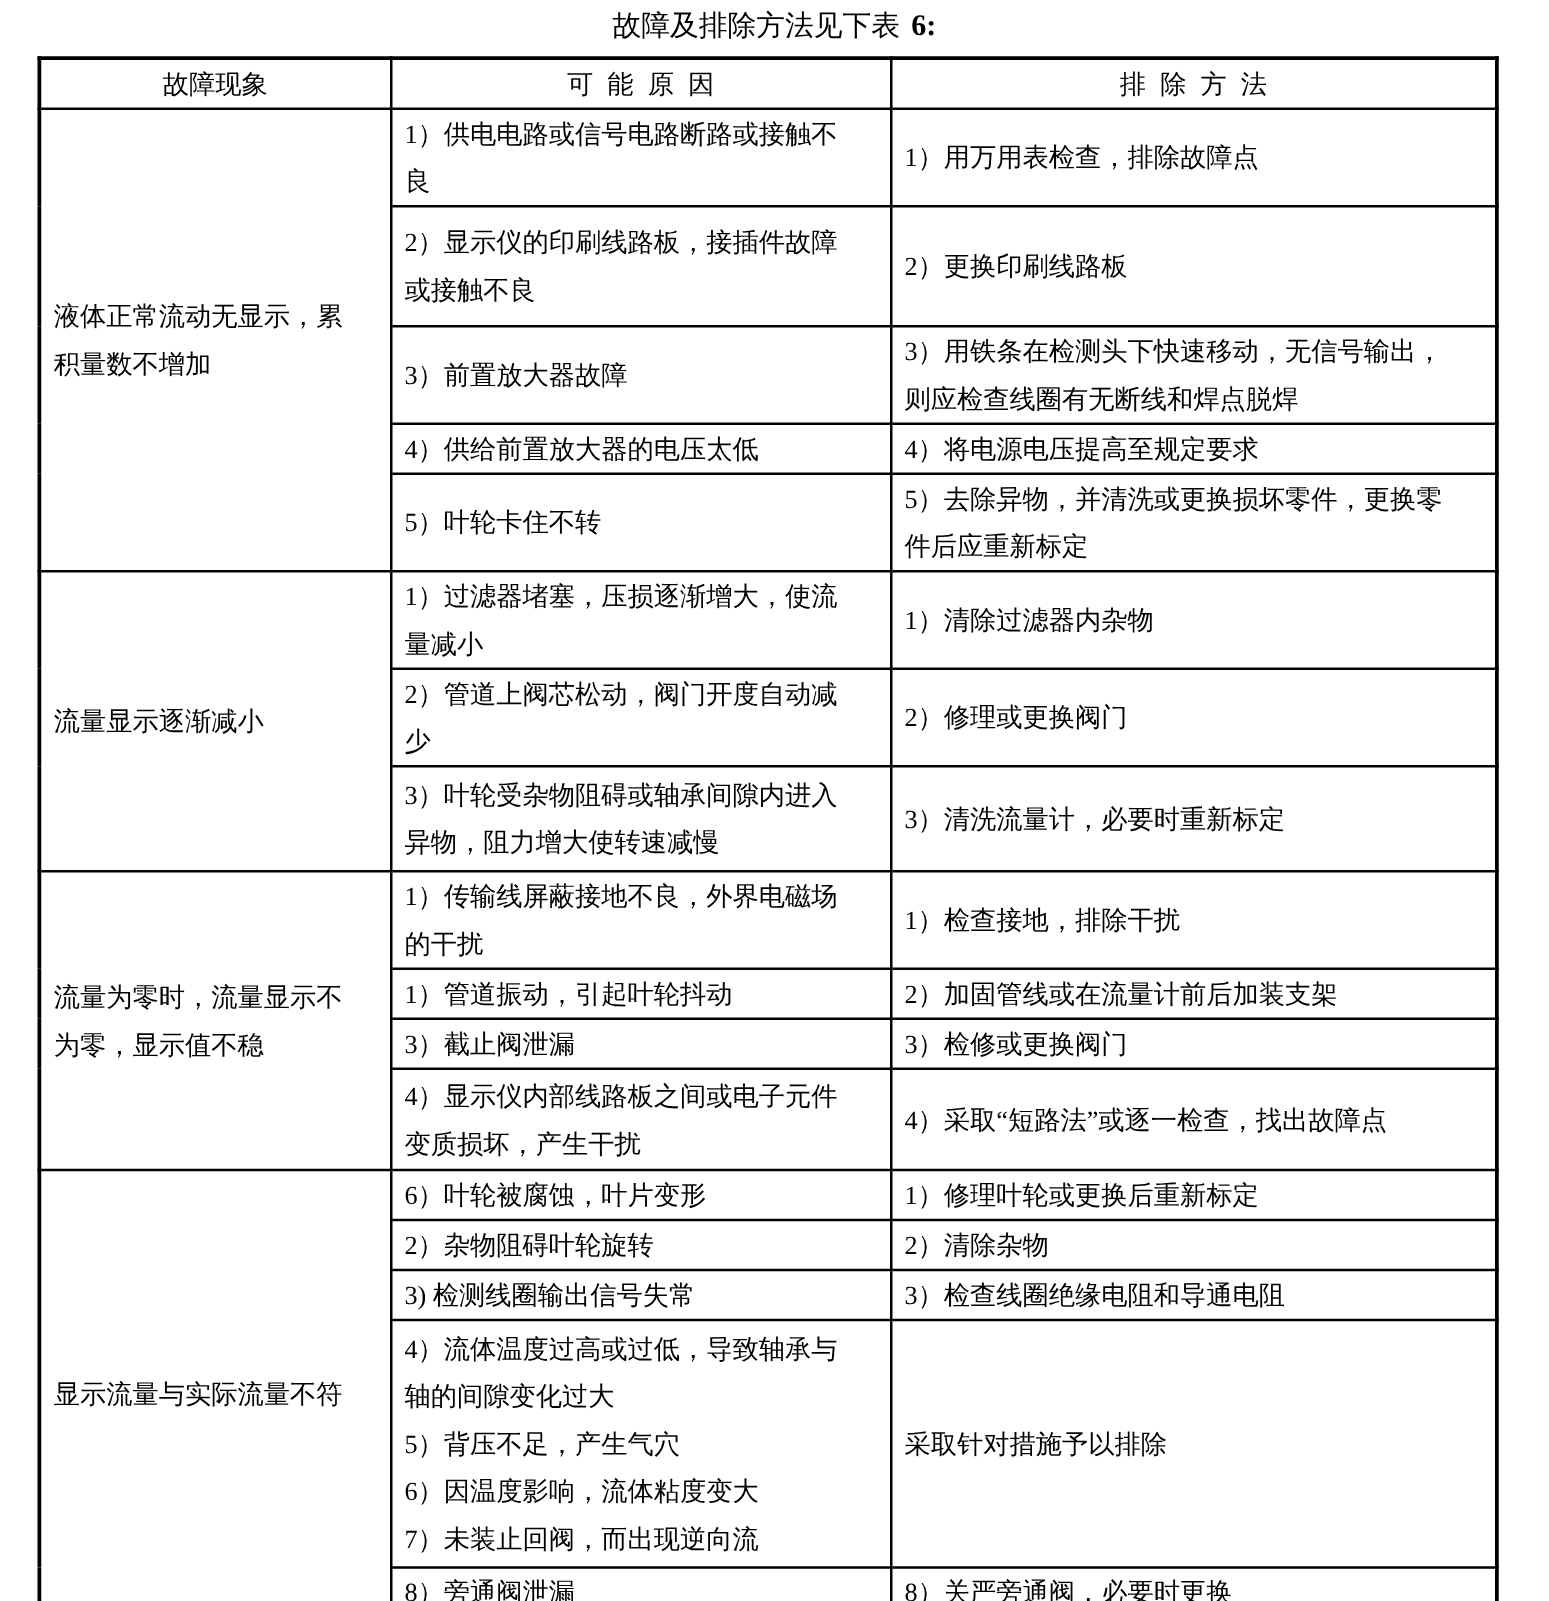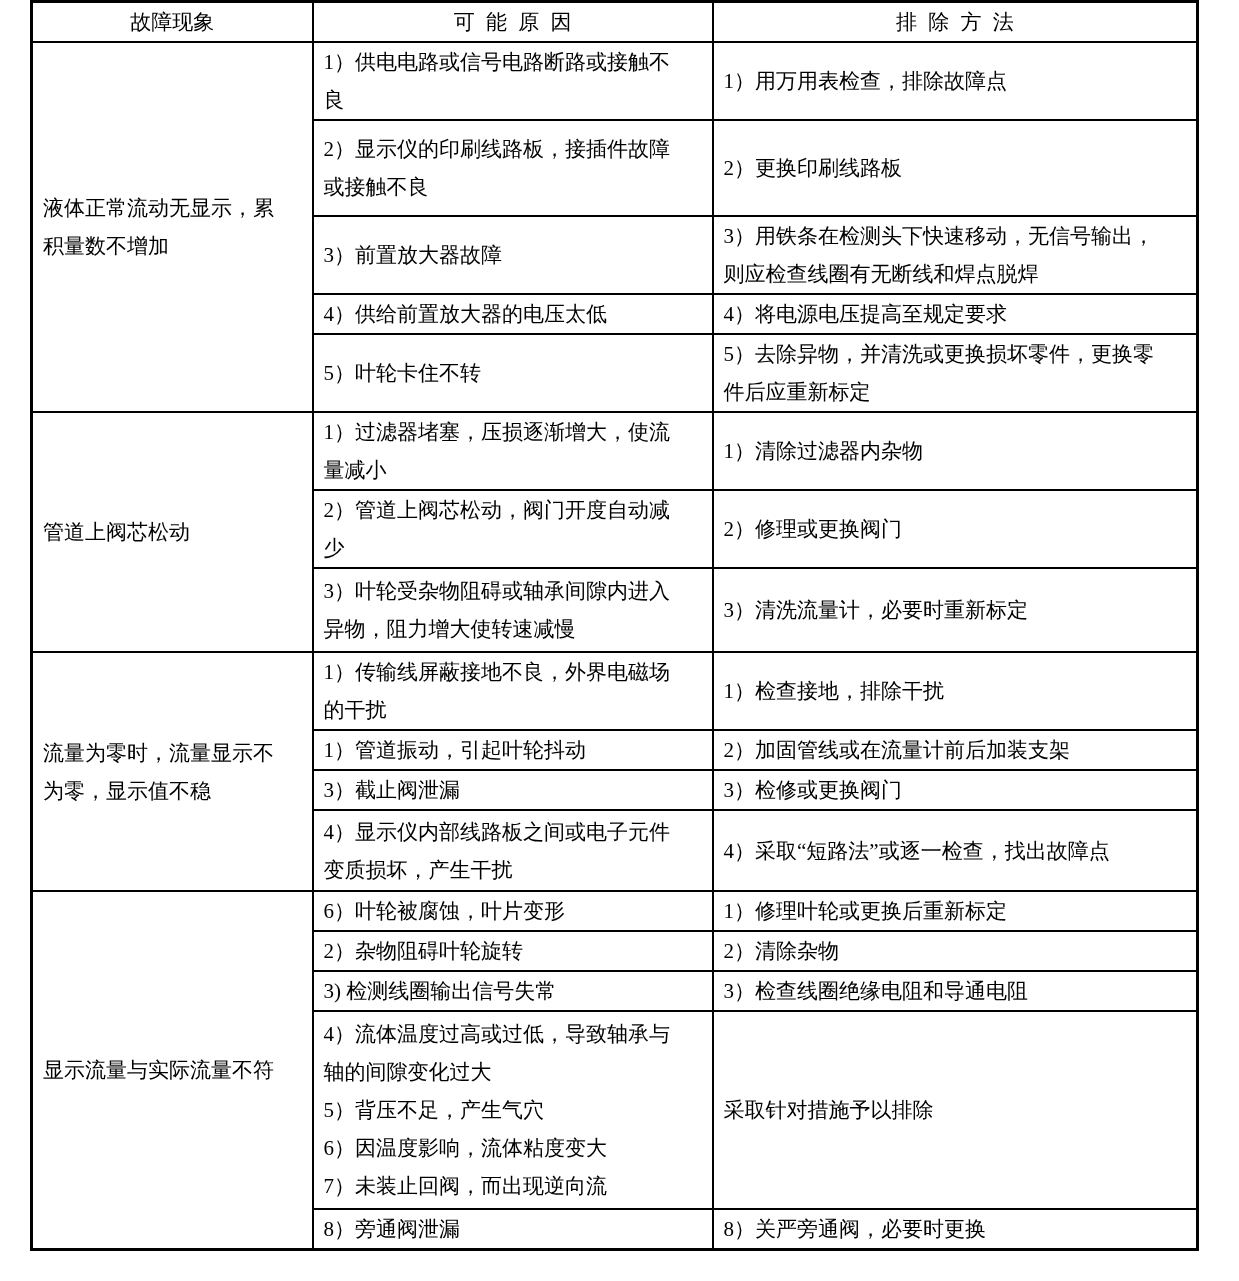--- a/index.html
+++ b/index.html
@@ -58,20 +58,23 @@
   .fault-table td.cause-cell,
   .fault-table td.remedy-cell {
     text-align: left;
   }
 </style>
 </head>
 <body>
 
 <div class="page">
 
+  <div class="caption">
+    <span>故障及排除方法见下表</span><span class="caption-num">6:</span>
+  </div>
 
   <table class="fault-table">
     <colgroup>
       <col style="width:281px">
       <col style="width:400px">
       <col style="width:485px">
     </colgroup>
     <thead>
       <tr style="height:40px">
         <th>故障现象</th>
@@ -102,21 +105,21 @@
         <td class="cause-cell">4）供给前置放大器的电压太低</td>
         <td class="remedy-cell">4）将电源电压提高至规定要求</td>
       </tr>
       <tr style="height:76px">
         <td class="cause-cell">5）叶轮卡住不转</td>
         <td class="remedy-cell">5）去除异物，并清洗或更换损坏零件，更换零
 件后应重新标定</td>
       </tr>
 
       <tr style="height:74px">
-        <td class="fault-cell" rowspan="3">管道上阀芯松动</td>
+        <td class="fault-cell" rowspan="3">流量显示逐渐减小</td>
         <td class="cause-cell">1）过滤器堵塞，压损逐渐增大，使流
 量减小</td>
         <td class="remedy-cell">1）清除过滤器内杂物</td>
       </tr>
       <tr style="height:63px">
         <td class="cause-cell">2）管道上阀芯松动，阀门开度自动减
 少</td>
         <td class="remedy-cell">2）修理或更换阀门</td>
       </tr>
       <tr style="height:84px">

